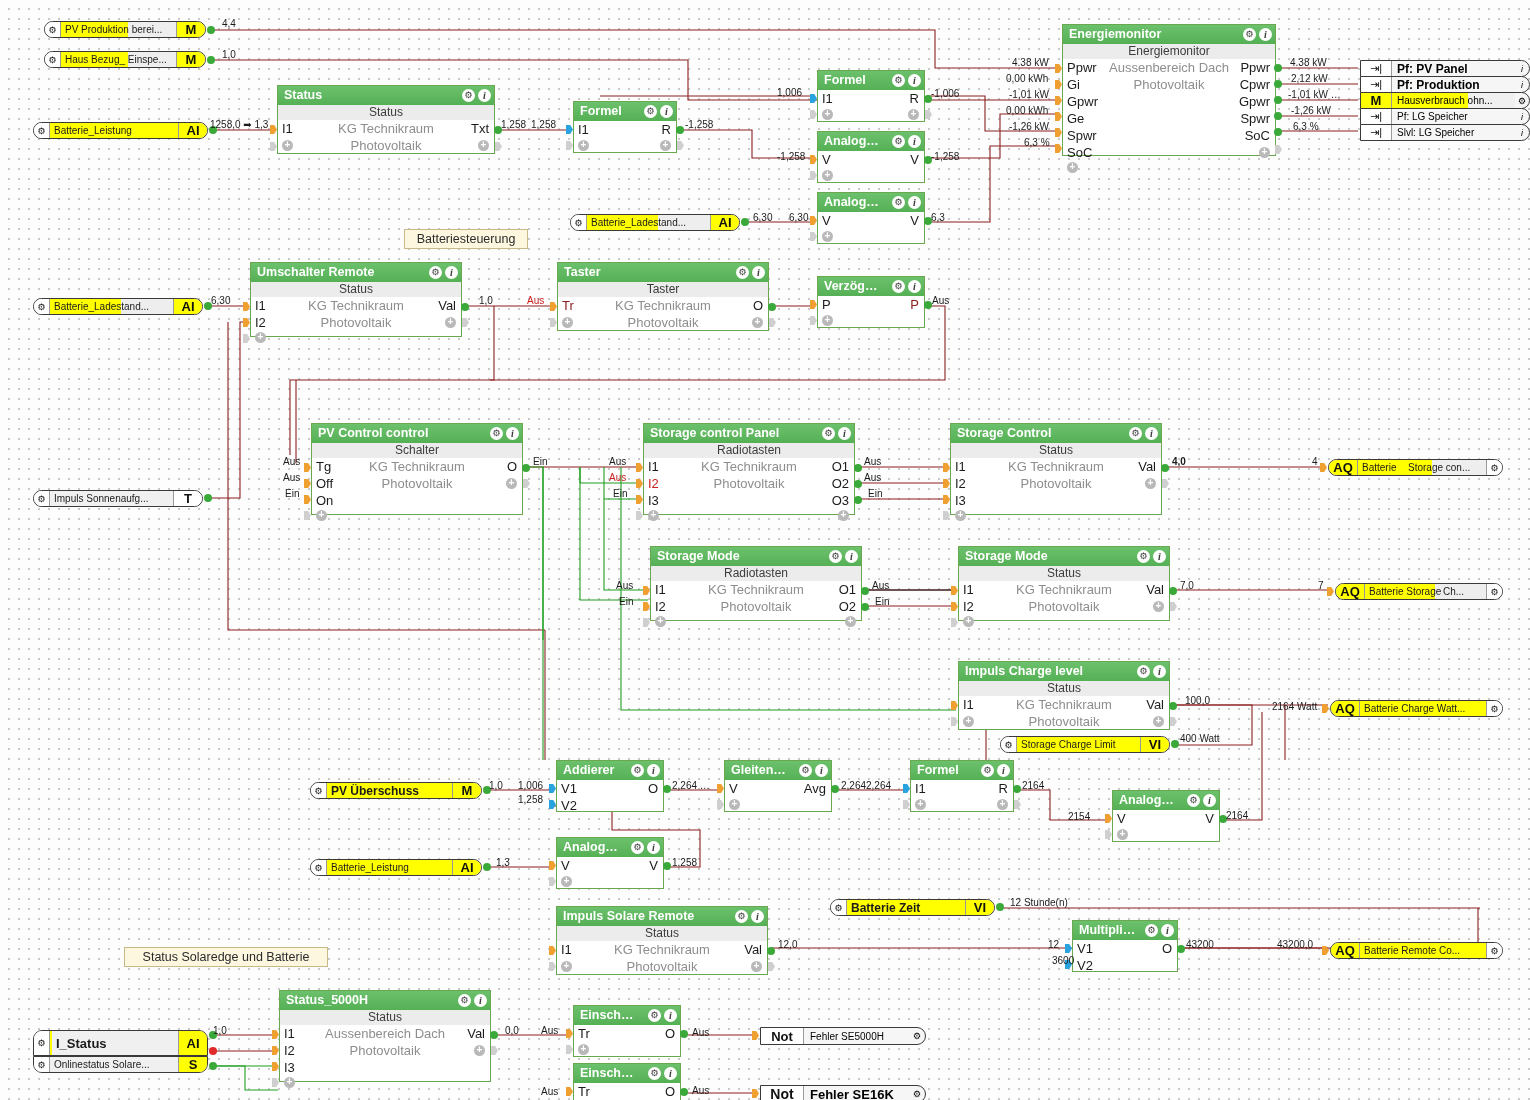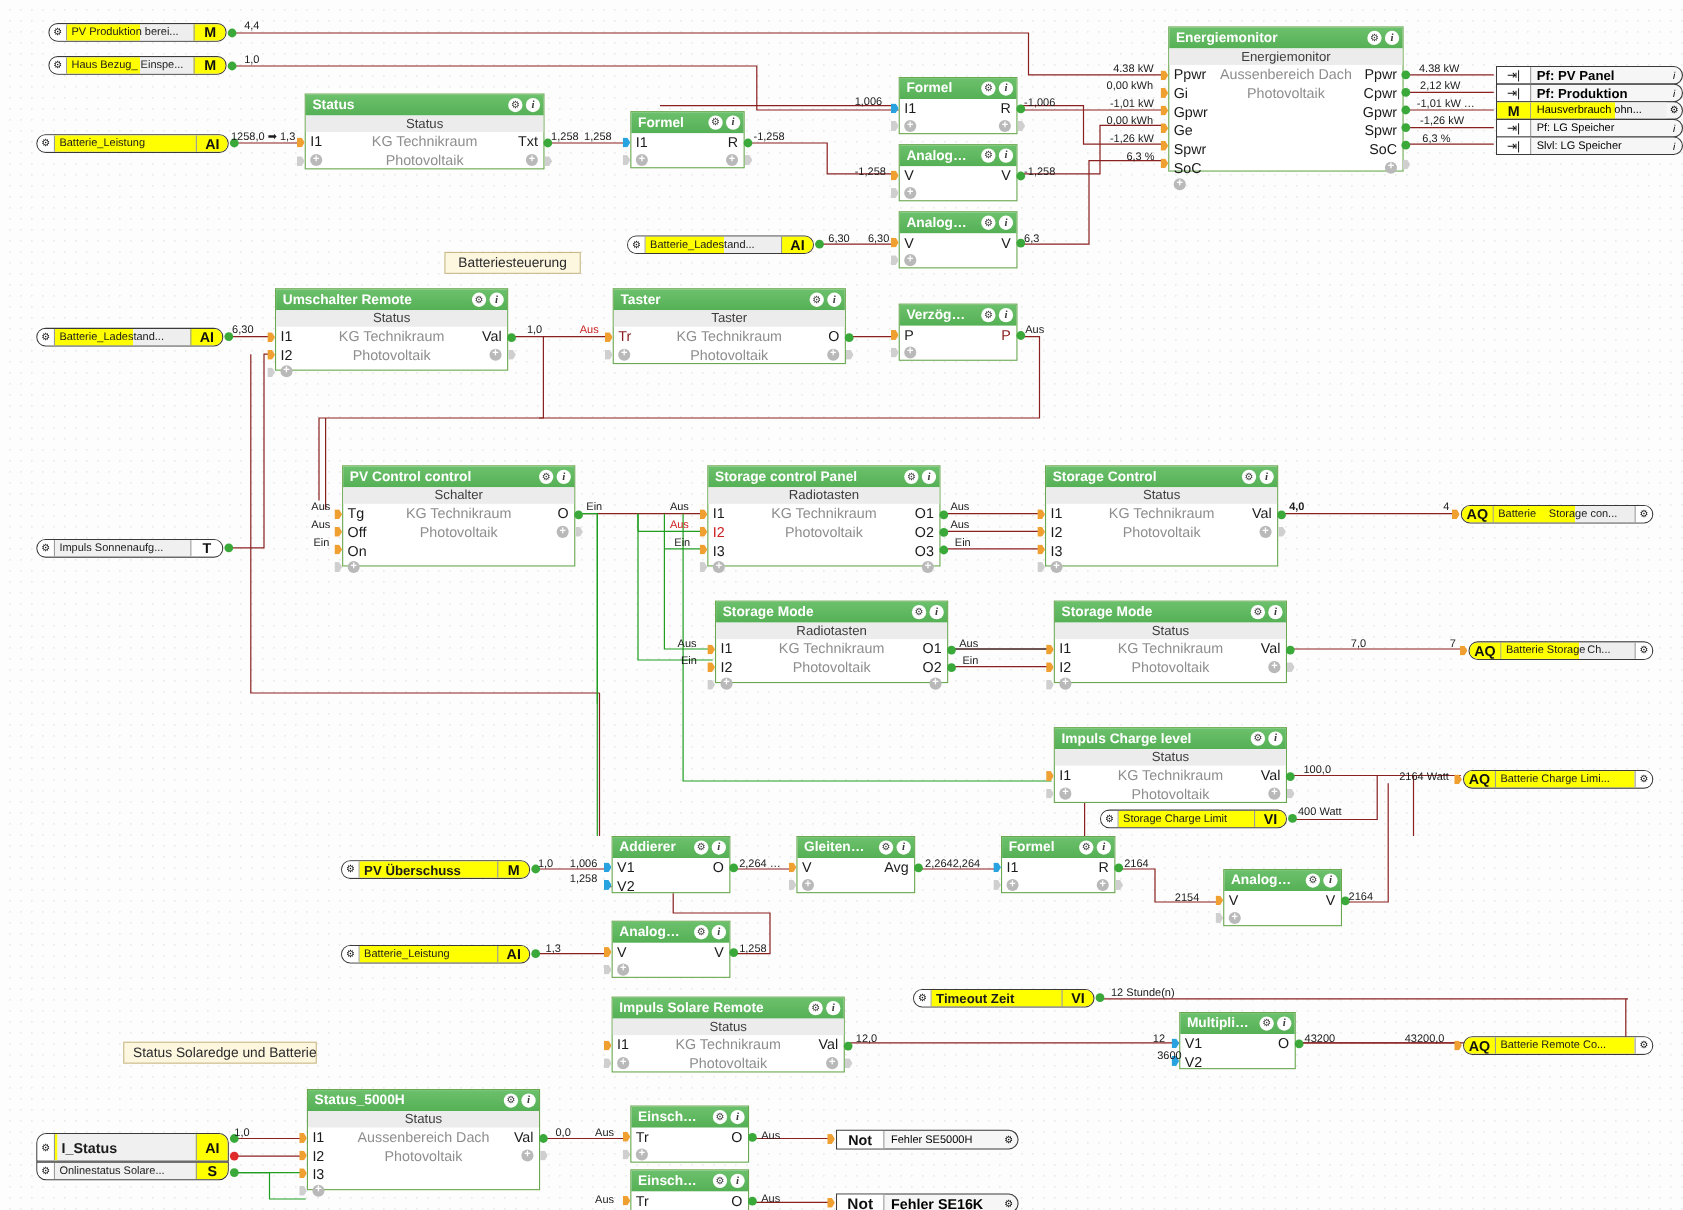--- a/index.html
+++ b/index.html
@@ -263,21 +263,21 @@
 
       <path d="M212,1066 L245,1066 L245,1090 L278,1090"></path>
       <path d="M212,1066 L277,1066"></path>
     </g>
     <g fill="none" stroke="#1a1a1a" stroke-width="1.1">
       <path d="M864,590 L956,590"></path>
     </g>
   </svg>
 
   <div class="note" style="left:404px;top:229px;width:124px;text-align:center;">Batteriesteuerung</div>
-  <div class="note" style="left:112px;top:947px;width:176px;text-align:center;">Status Solaredge und Batterie</div>
+  <div class="note" style="left:124px;top:947px;width:204px;text-align:center;">Status Solaredge und Batterie</div>
 
   <div class="cap" style="left:44px;top:21px;width:162px;">
     <span class="gear">⚙</span>
     <span class="nm half">PV Produktion berei...</span>
     <span class="tp">M</span>
   </div>
   <div class="nub out" style="left:207px;top:26px;"></div>
 
   <div class="cap" style="left:44px;top:51px;width:162px;">
     <span class="gear">⚙</span>
@@ -330,21 +330,21 @@
 
   <div class="cap" style="left:1000px;top:736px;width:170px;">
     <span class="gear">⚙</span>
     <span class="nm">Storage Charge Limit</span>
     <span class="tp">VI</span>
   </div>
   <div class="nub out" style="left:1171px;top:740px;"></div>
 
   <div class="cap bold" style="left:830px;top:899px;width:165px;">
     <span class="gear">⚙</span>
-    <span class="nm">Timeout Zeit</span>
+    <span class="nm">Batterie Zeit</span>
     <span class="tp">VI</span>
   </div>
   <div class="nub out" style="left:996px;top:903px;"></div>
 
   <div class="cap" style="left:33px;top:1030px;width:175px;height:26px;border-radius:9px 9px 0 0;">
     <span class="gear">⚙</span>
     <span class="nm plain" style="font-weight:bold;font-size:13px;border-left:2px solid #ffff00;">I_Status</span>
     <span class="tp">AI</span>
   </div>
   <div class="nub out" style="left:209px;top:1031px;"></div>
@@ -402,21 +402,21 @@
   <div class="cap" style="left:1335px;top:583px;width:168px;">
     <span class="tp lead">AQ</span>
     <span class="nm half">Batterie Storage</span>
     <span class="gear rt">⚙</span>
   </div>
   <div class="wl" style="left:1443px;top:587px;">Ch...</div>
   <div class="nub in" style="left:1327px;top:587px;"></div>
 
   <div class="cap" style="left:1330px;top:700px;width:173px;">
     <span class="tp lead">AQ</span>
-    <span class="nm">Batterie Charge Limi...</span>
+    <span class="nm">Batterie Charge Watt...</span>
     <span class="gear rt">⚙</span>
   </div>
   <div class="nub in" style="left:1322px;top:704px;"></div>
 
   <div class="cap" style="left:1330px;top:942px;width:173px;">
     <span class="tp lead">AQ</span>
     <span class="nm">Batterie Remote Co...</span>
     <span class="gear rt">⚙</span>
   </div>
   <div class="nub in" style="left:1322px;top:946px;"></div>
@@ -1110,21 +1110,21 @@
       <div class="wl" style="left: 613px; top: 489px;">Ein</div>
       <div class="wl" style="left: 864px; top: 457px;">Aus</div>
       <div class="wl" style="left: 864px; top: 473px;">Aus</div>
       <div class="wl" style="left: 868px; top: 489px;">Ein</div>
       <div class="wl" style="left: 1172px; top: 457px; font-weight: bold;">4,0</div>
       <div class="wl" style="left: 1312px; top: 457px;">4</div>
       <div class="wl" style="left: 616px; top: 581px;">Aus</div>
       <div class="wl" style="left: 619px; top: 597px;">Ein</div>
       <div class="wl" style="left: 872px; top: 581px;">Aus</div>
       <div class="wl" style="left: 875px; top: 597px;">Ein</div>
-      <div class="wl" style="left: 1180px; top: 581px; margin-left: 48px;">7,0</div>
+      <div class="wl" style="left: 1180px; top: 581px;">7,0</div>
       <div class="wl" style="left: 1318px; top: 581px;">7</div>
       <div class="wl" style="left: 1185px; top: 696px;">100,0</div>
       <div class="wl" style="left: 1272px; top: 702px;">2164 Watt</div>
       <div class="wl" style="left: 1180px; top: 734px;">400 Watt</div>
       <div class="wl" style="left: 489px; top: 781px;">1,0</div>
       <div class="wl" style="left: 518px; top: 781px;">1,006</div>
       <div class="wl" style="left: 518px; top: 795px;">1,258</div>
       <div class="wl" style="left: 672px; top: 781px;">2,264 …</div>
       <div class="wl" style="left: 841px; top: 781px;">2,2642,264</div>
       <div class="wl" style="left: 1022px; top: 781px;">2164</div>

